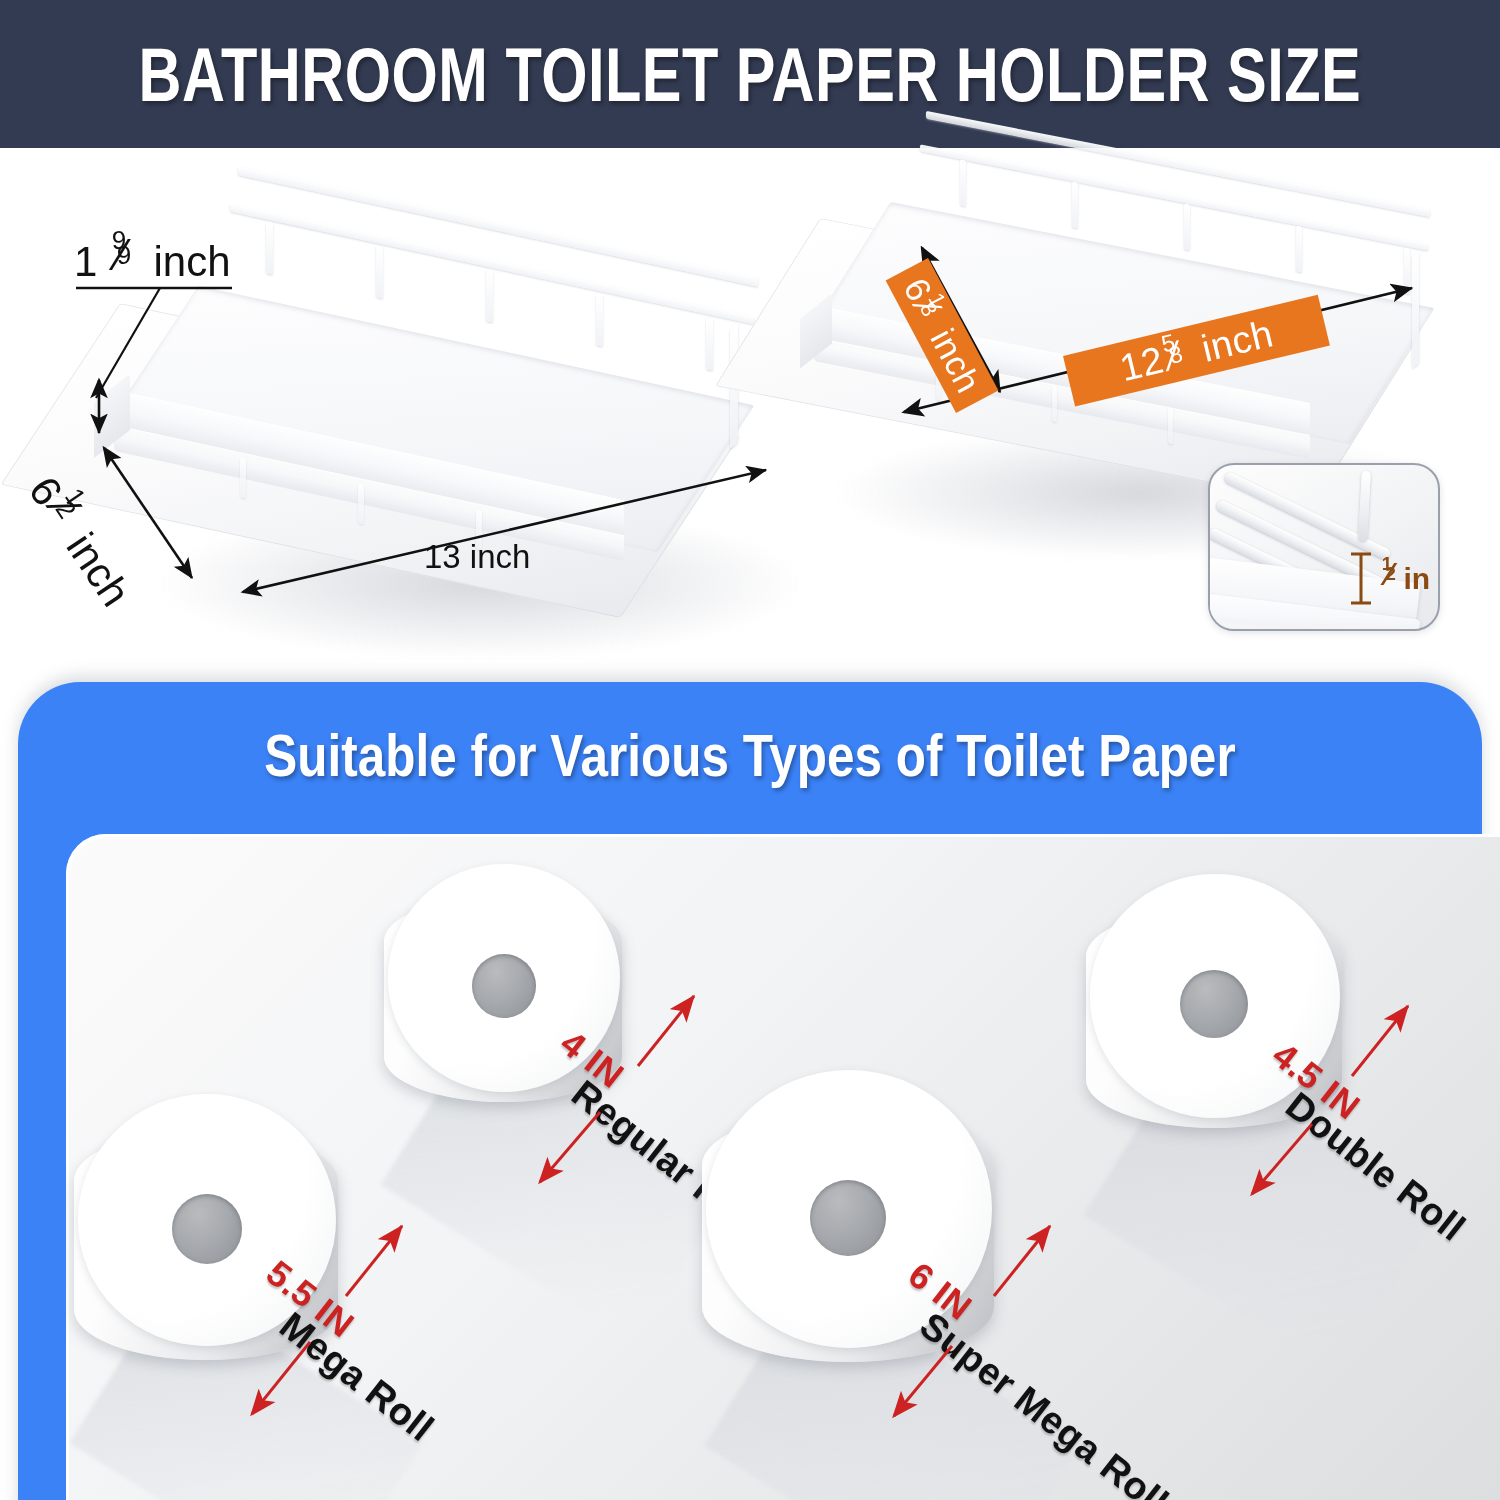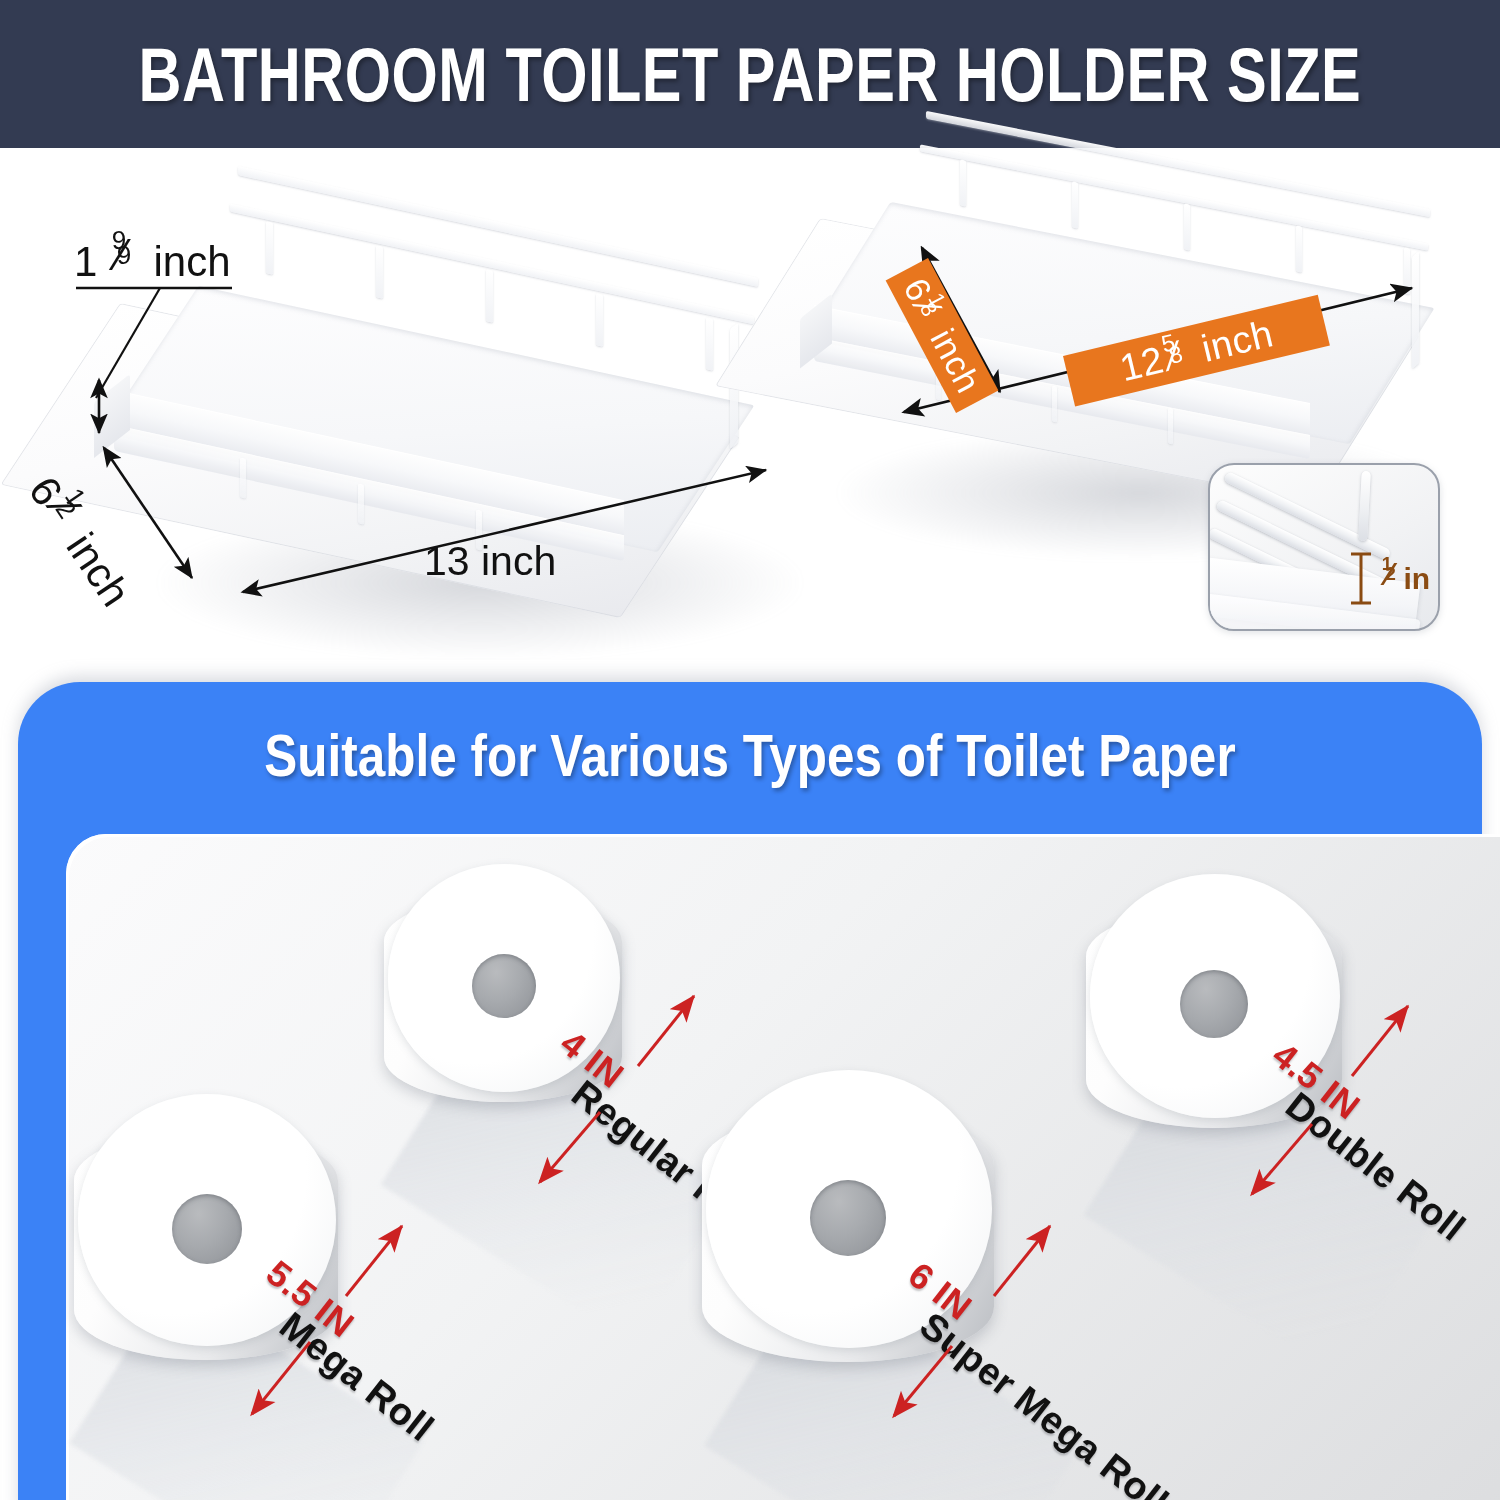--- a/index.html
+++ b/index.html
@@ -263,21 +263,21 @@
   </svg>
 
   <div class="dimlbl" style="left:74px; top:86px; font-size:42px;">
     <span>1</span><span>&nbsp;</span><span class="frac"><span class="n">9</span><span class="s">⁄</span><span class="d">9</span></span><span>&nbsp;</span><span>inch</span>
   </div>
 
   <div class="dimlbl" style="left:62px; top:318px; font-size:42px; transform:rotate(56deg);">
     <span>6</span><span class="frac"><span class="n">1</span><span class="s">⁄</span><span class="d">2</span></span><span>&nbsp;</span><span>inch</span>
   </div>
 
-  <div class="dimlbl" style="left:424px; top:390px; font-size:41px;">13 inch</div>
+  <div class="dimlbl" style="left:424px; top:390px; font-size:33px;">13 inch</div>
 
   <div class="tray" style="left:800px; top:10px; width:660px; height:380px;">
 
     <div class="tray-shadow" style="left:40px; top:270px; width:600px; height:130px;"></div>
 
     <div class="slab face-top" style="left:20px; top:60px; width:600px; height:210px;
                 transform:matrix(1,0.195,-0.50,0.80,0,0);"></div>
 
     <div class="face-inner" style="left:48px; top:80px; width:544px; height:170px;
                 transform:matrix(1,0.195,-0.50,0.80,0,0);"></div>

